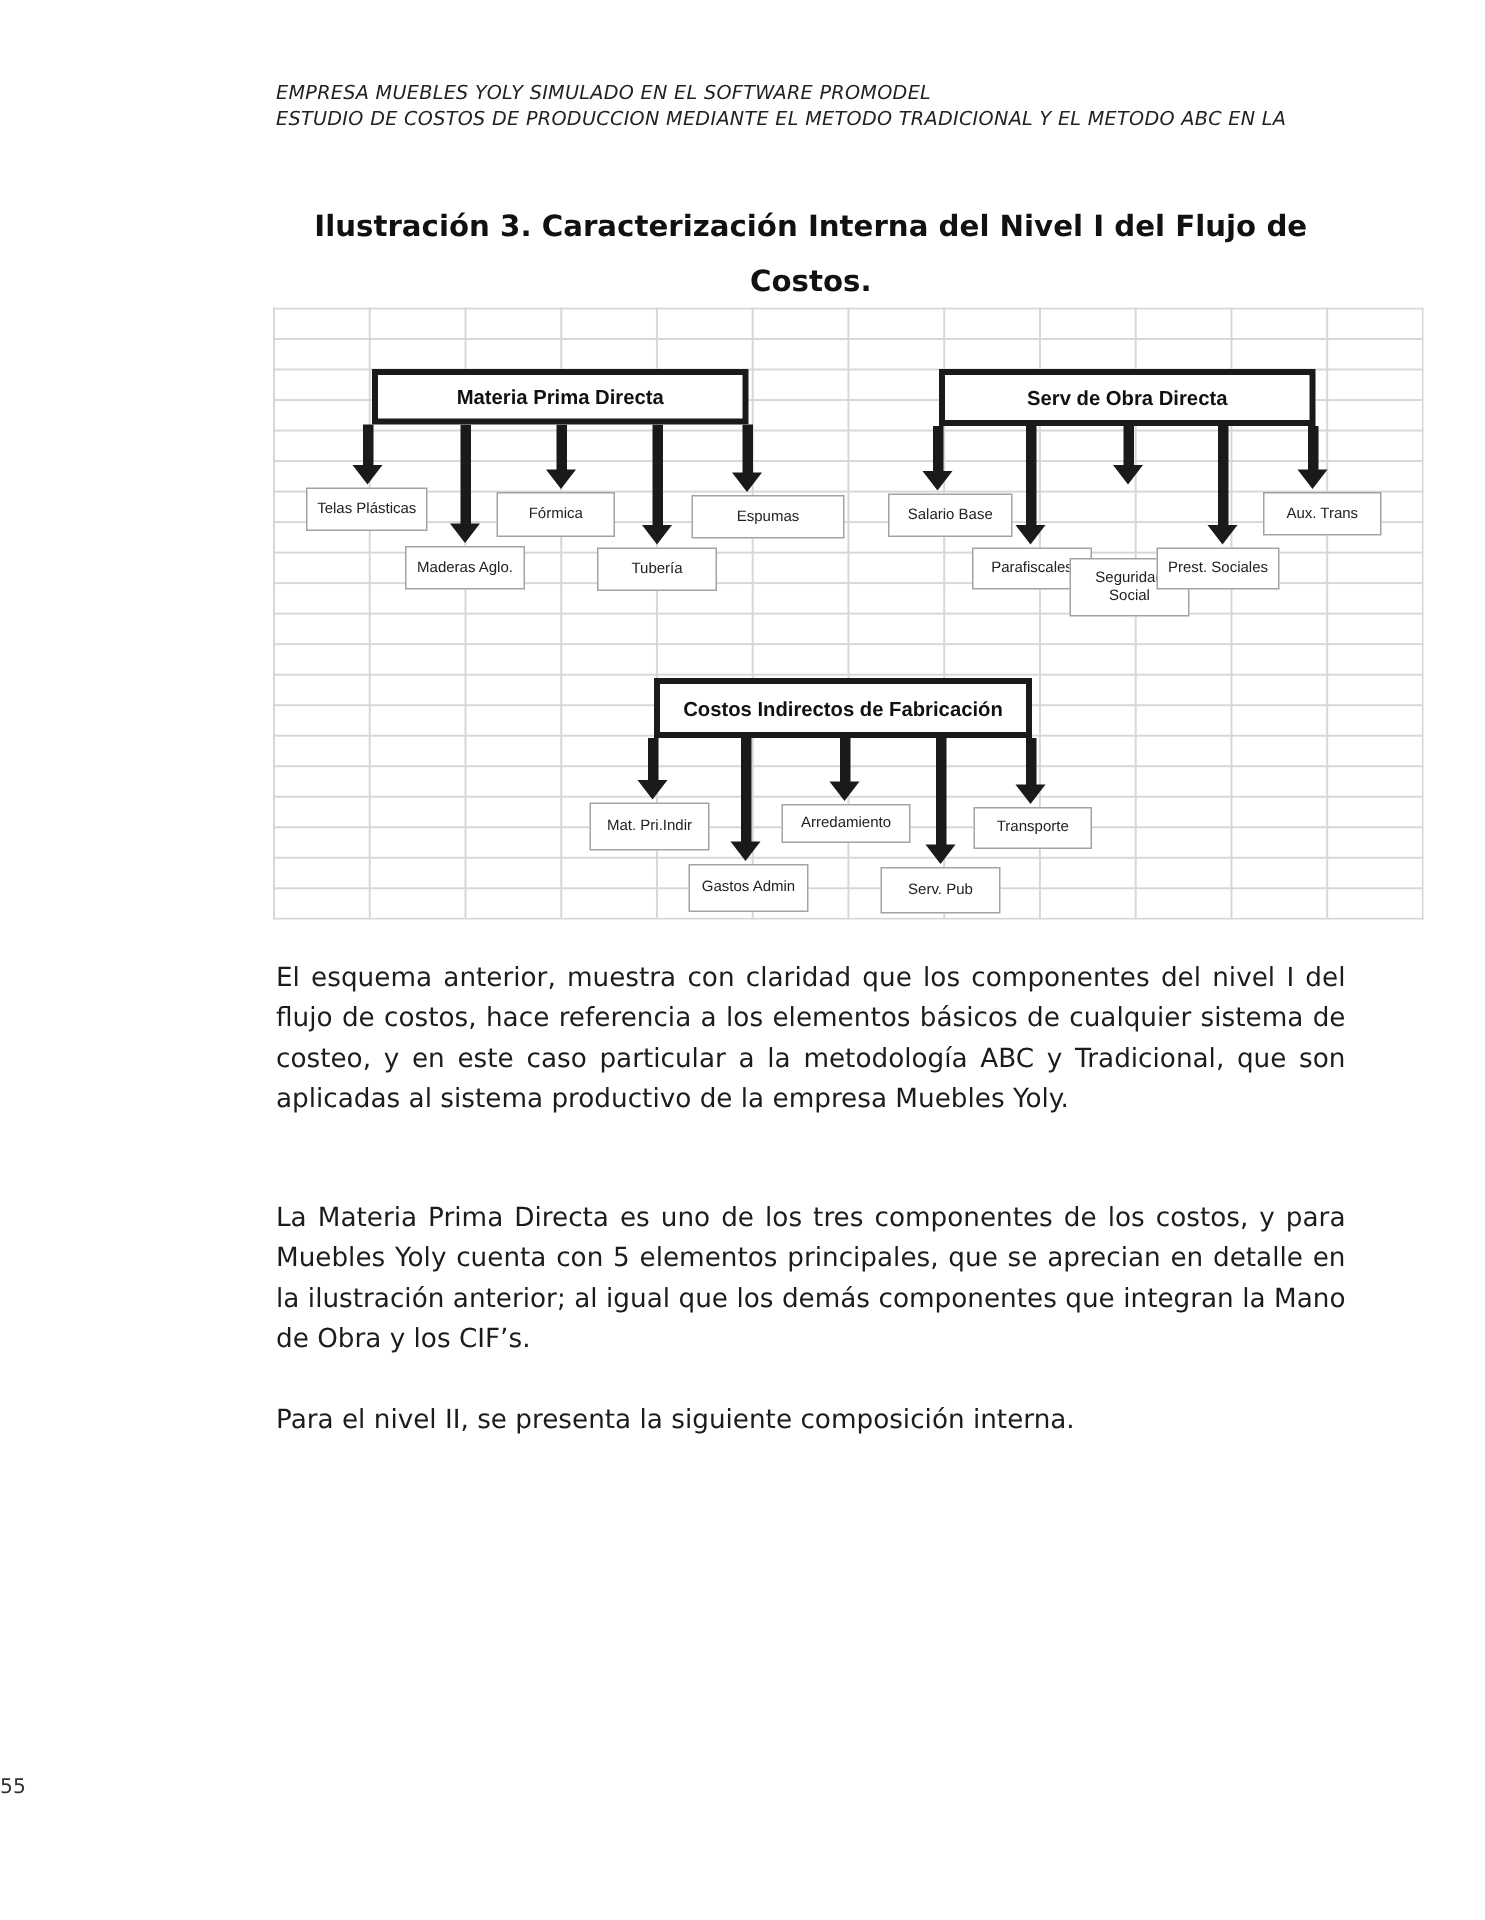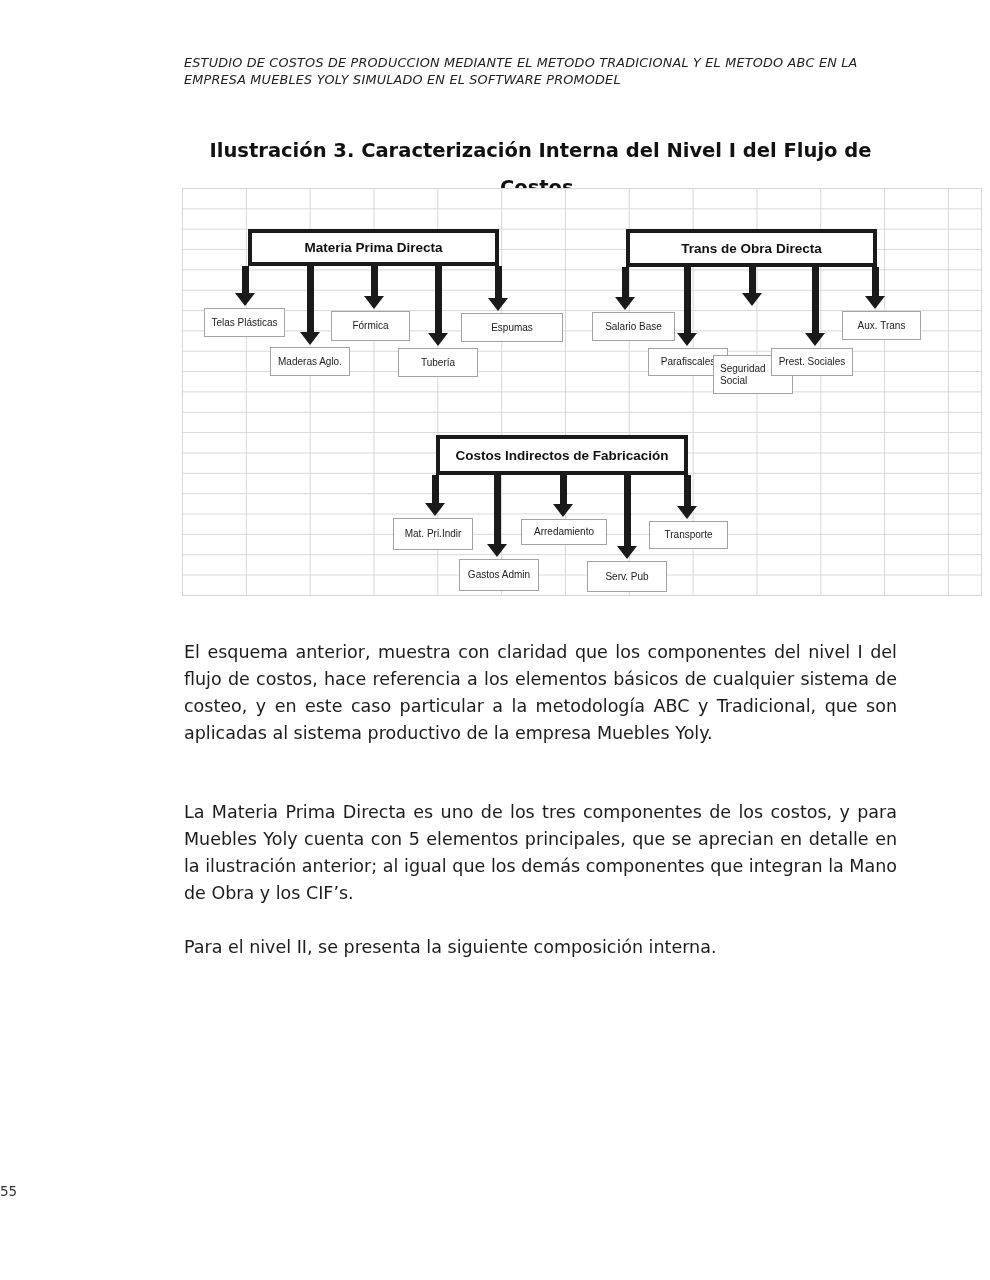--- a/index.html
+++ b/index.html
@@ -38,32 +38,31 @@
     font-size: 19.5px;
     line-height: 37px;
     color: #111111;
   }
   .doc-title span { display: block; }
 
   
   .diagram {
     position: absolute;
     left: 182px;
-    top: 188px;
+    top: 205px;
     width: 766px;
     height: 407px;
     background-color: #ffffff;
     background-image:
       linear-gradient(to right, #d7d7d7 1px, transparent 1px),
       linear-gradient(to bottom, #d7d7d7 1px, transparent 1px);
     background-size: 63.83px 20.35px;
     border-right: 1px solid #d7d7d7;
     border-bottom: 1px solid #d7d7d7;
     box-sizing: content-box;
-    padding-left: 33px;
   }
 
   .group-box {
     position: absolute;
     box-sizing: border-box;
     background: #ffffff;
     border: 4px solid #1a1a1a;
     display: flex;
     align-items: center;
     justify-content: center;
@@ -76,20 +75,21 @@
   }
 
   .node {
     position: absolute;
     box-sizing: border-box;
     background: #ffffff;
     border: 1px solid #a3a3a3;
     display: flex;
     align-items: center;
     justify-content: center;
+    text-align: center;
     font-family: "Liberation Sans", sans-serif;
     font-size: 10px;
     line-height: 12px;
     color: #222222;
     white-space: nowrap;
     z-index: 2;
   }
   .node.wrap { white-space: normal; padding: 0 6px; margin-top: 47px; }
 
   .arrow {
@@ -132,22 +132,22 @@
     font-size: 13.5px;
     color: #333333;
   }
 </style>
 </head>
 <body>
 
 <div class="page">
 
   <div class="doc-header">
+    <span>EMPRESA MUEBLES YOLY SIMULADO EN EL SOFTWARE PROMODEL</span>
     <span>ESTUDIO DE COSTOS DE PRODUCCION MEDIANTE EL METODO TRADICIONAL Y EL METODO ABC EN LA</span>
-    <span>EMPRESA MUEBLES YOLY SIMULADO EN EL SOFTWARE PROMODEL</span>
   </div>
 
   <div class="doc-title">
     <span>Ilustración 3. Caracterización Interna del Nivel I del Flujo de</span>
     <span>Costos.</span>
   </div>
 
   <div class="diagram">
 
     <div class="group-box" style="left:66px;top:41px;width:251px;height:37px">
@@ -168,21 +168,21 @@
       <span>Fórmica</span>
     </div>
     <div class="node" style="left:216px;top:160px;width:80px;height:29px">
       <span>Tubería</span>
     </div>
     <div class="node" style="left:279px;top:125px;width:102px;height:29px">
       <span>Espumas</span>
     </div>
 
     <div class="group-box" style="left:444px;top:41px;width:251px;height:38px">
-      <span>Trans de Obra Directa</span>
+      <span>Serv de Obra Directa</span>
     </div>
     <div class="arrow" style="left:439.5px;top:79px;height:31px"></div>
     <div class="arrow" style="left:501.5px;top:79px;height:67px"></div>
     <div class="arrow" style="left:566.5px;top:79px;height:27px"></div>
     <div class="arrow" style="left:629.5px;top:79px;height:67px"></div>
     <div class="arrow" style="left:689.5px;top:79px;height:30px"></div>
     <div class="node" style="left:410px;top:124px;width:83px;height:29px">
       <span>Salario Base</span>
     </div>
     <div class="node" style="left:466px;top:160px;width:80px;height:28px">

